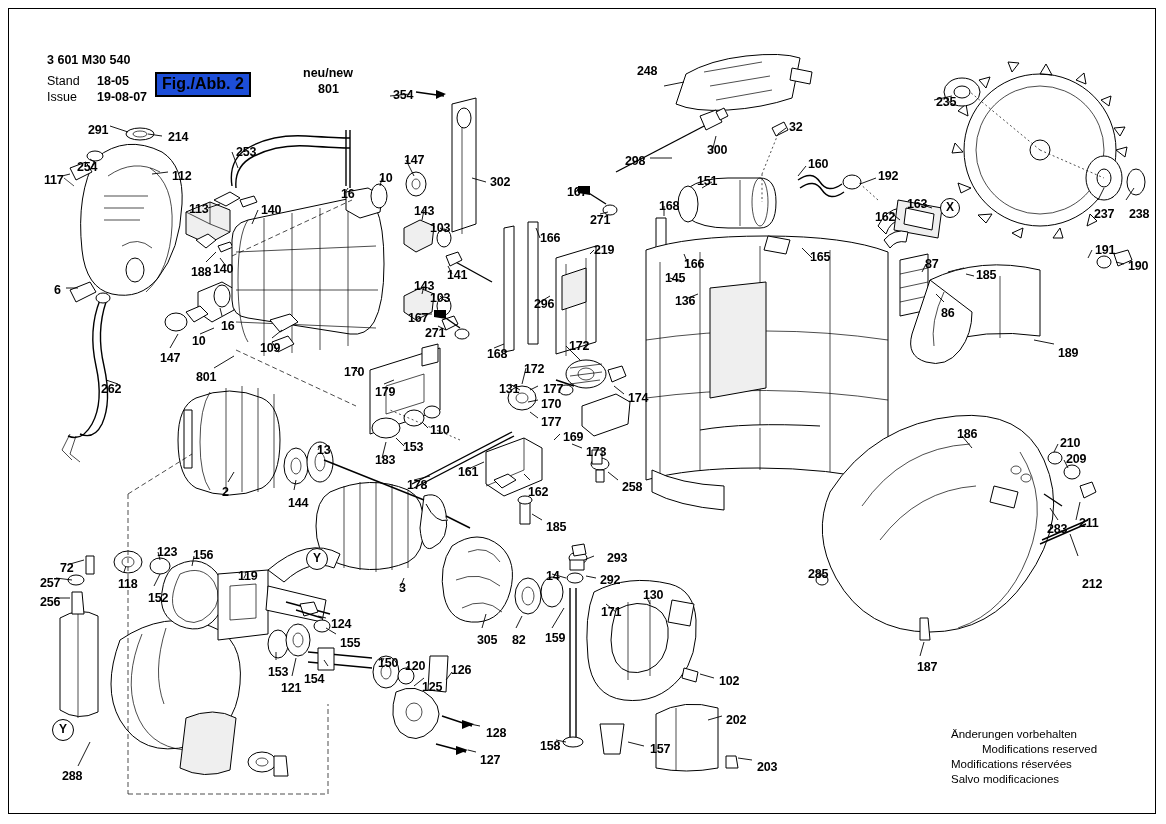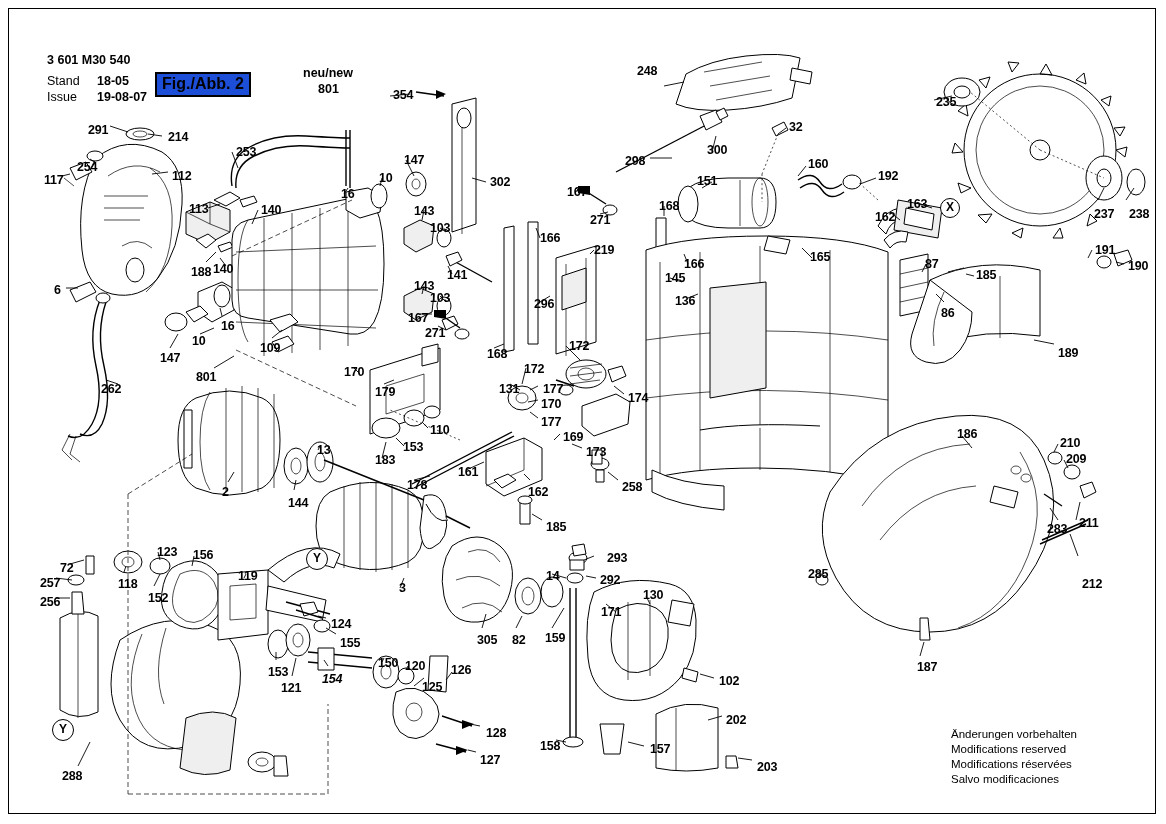--- a/index.html
+++ b/index.html
@@ -92,21 +92,21 @@
   <div class="hdr b" style="left:47px; top:53px;">3 601 M30 540</div>
   <div class="hdr" style="left:47px; top:74px;">Stand</div>
   <div class="hdr" style="left:47px; top:90px;">Issue</div>
   <div class="hdr b" style="left:97px; top:74px;">18-05</div>
   <div class="hdr b" style="left:97px; top:90px;">19-08-07</div>
   <div class="fig" style="left:155px; top:72px;">Fig./Abb. 2</div>
   <div class="hdr b" style="left:303px; top:66px;">neu/new</div>
   <div class="hdr b" style="left:318px; top:82px;">801</div>
 
   <div class="foot" style="left:951px; top:727px;">Änderungen vorbehalten</div>
-  <div class="foot" style="left:951px; top:742px;">Modifications reserved</div>
+  <div class="foot" style="left:982px; top:742px;">Modifications reserved</div>
   <div class="foot" style="left:951px; top:757px;">Modifications réservées</div>
   <div class="foot" style="left:951px; top:772px;">Salvo modificaciones</div>
 
   <svg class="art" viewBox="0 0 1166 824">
     <g>
 
       <path class="fillw" d="M96 158 q30 -24 66 -6 q22 14 20 52 q-2 46 -24 74 q-18 22 -46 16 q-26 -6 -30 -44 q-6 -56 14 -92 z"></path>
       <path class="th" d="M108 176 q26 -18 52 -4"></path>
       <path class="th" d="M104 196 l44 0"></path>
       <path class="th" d="M104 208 l40 0"></path>
@@ -651,21 +651,21 @@
       <div class="lbl" style="left: 40px; top: 596px;">256</div>
       <div class="lbl" style="left: 118px; top: 578px; text-align: center;">118</div>
       <div class="lbl" style="left: 157px; top: 546px;">123</div>
       <div class="lbl" style="left: 148px; top: 592px;">152</div>
       <div class="lbl" style="left: 193px; top: 549px;">156</div>
       <div class="lbl" style="left: 238px; top: 570px;">119</div>
       <div class="lbl" style="left: 331px; top: 618px;">124</div>
       <div class="lbl" style="left: 340px; top: 637px;">155</div>
       <div class="lbl" style="left: 268px; top: 666px;">153</div>
       <div class="lbl" style="left: 281px; top: 682px;">121</div>
-      <div class="lbl" style="left: 322px; top: 673px; font-style: italic;">154</div>
+      <div class="lbl" style="left: 304px; top: 673px;">154</div>
       <div class="lbl" style="left: 378px; top: 657px;">150</div>
       <div class="lbl" style="left: 405px; top: 660px;">120</div>
       <div class="lbl" style="left: 422px; top: 681px;">125</div>
       <div class="lbl" style="left: 451px; top: 664px;">126</div>
       <div class="lbl" style="left: 486px; top: 727px;">128</div>
       <div class="lbl" style="left: 480px; top: 754px;">127</div>
       <div class="lbl" style="left: 62px; top: 770px;">288</div>
       <div class="lbl" style="left: 399px; top: 582px;">3</div>
       <div class="lbl" style="left: 477px; top: 634px;">305</div>
       <div class="lbl" style="left: 512px; top: 634px;">82</div>

